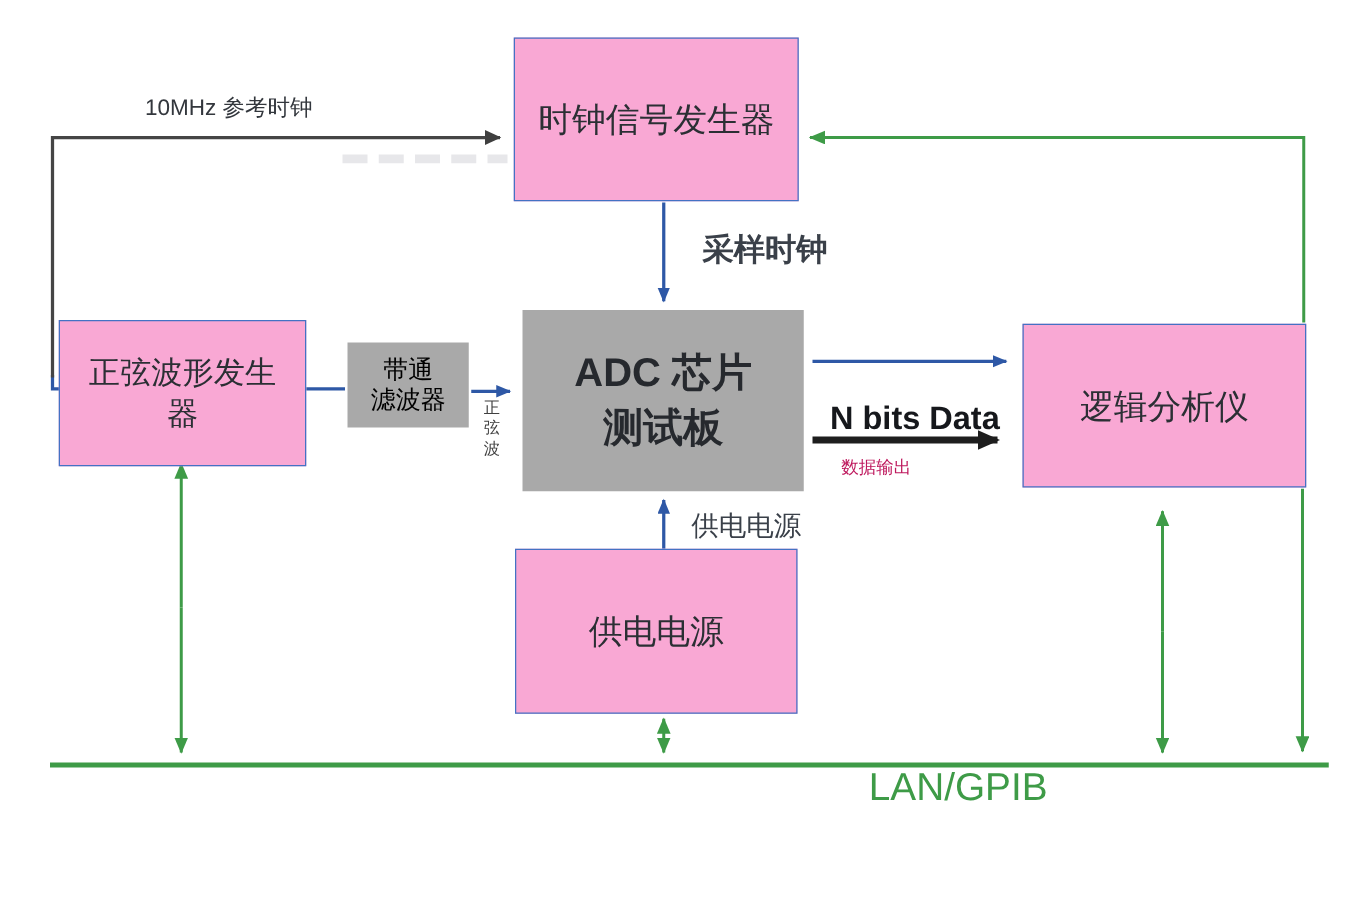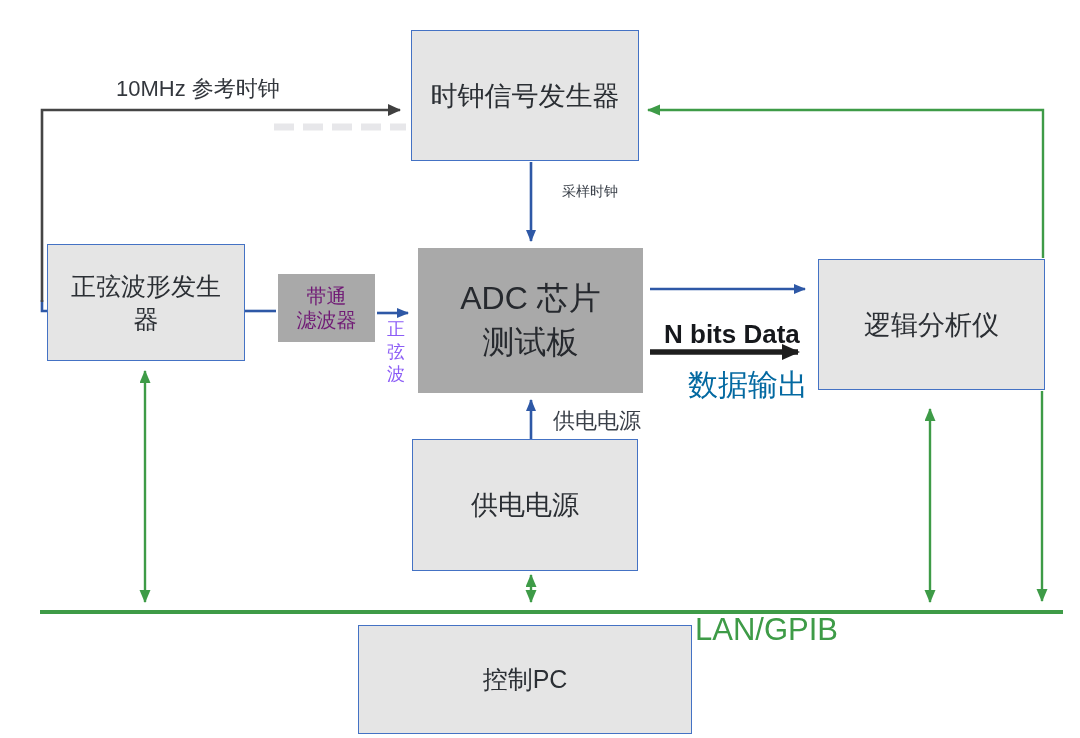--- a/index.html
+++ b/index.html
@@ -6,40 +6,40 @@
   .canvas{
     position:relative;width:1080px;height:738px;background:#ffffff;overflow:hidden;
     font-family:"Liberation Sans","DejaVu Sans",sans-serif;
   }
   .layer{position:absolute;left:0;top:0;width:1080px;height:738px;}
   svg.layer{z-index:1;}
   .node{
     position:absolute;display:flex;align-items:center;justify-content:center;
     text-align:center;box-sizing:border-box;z-index:2;
   }
-  .node.outlined{background:#e5e5e5;border:1.7px solid var(--accent-blue-border,#4472C4);}
+  .node.outlined{background:#f9a8d4;border:1.7px solid var(--accent-blue-border,#4472C4);}
   .node.gray{background:var(--box-gray-fill,#A9A9A9);border:none;}
   .node .lbl{color:#2b2f34;}
   .edge-label{position:absolute;z-index:3;white-space:nowrap;color:var(--label-dark,#3A4049);}
   .n-clock{left:411px;top:30px;width:228px;height:131px;font-size:27px;}
-  .n-sine{left:47px;top:244px;width:198px;height:117px;font-size:25px;}
+  .n-sine{left:47px;top:256px;width:198px;height:117px;font-size:25px;}
   .n-sine .lbl{width:168px;line-height:1.3;}
   .n-filter{left:278px;top:274px;width:97px;height:68px;font-size:20px;}
-  .n-filter .lbl{line-height:1.2;color:#701a75;}
+  .n-filter .lbl{line-height:1.2;color:#000000;}
   .n-adc{left:418px;top:248px;width:225px;height:145px;font-size:32px;}
-  .n-adc .lbl{line-height:1.35;color:#26292e;font-weight:400;}
+  .n-adc .lbl{line-height:1.35;color:#26292e;font-weight:700;}
   .n-logic{left:818px;top:259px;width:227px;height:131px;font-size:27px;font-family:Liberation Serif, serif;}
   .n-power{left:412px;top:439px;width:226px;height:132px;font-size:27px;}
   .n-pc{left:358px;top:625px;width:334px;height:109px;font-size:25px;}
-  .l-refclock{left:116px;top:74px;font-size:22px;font-weight:500;color:#33373d;}
-  .l-sampleclock{left:562px;top:183px;font-size:14px;}
-  .l-sinewave{left:387px;top:318px;font-size:18px;width:19px;white-space:normal;line-height:1.25;color:#8b5cf6;}
+  .l-refclock{left:116px;top:74px;font-size:18px;font-weight:500;color:#33373d;}
+  .l-sampleclock{left:562px;top:183px;font-size:25px;font-weight:bold;}
+  .l-sinewave{left:387px;top:318px;font-size:13px;width:19px;white-space:normal;line-height:1.25;color:#404040;}
   .l-datalatch{left:648px;top:260px;font-size:22px;color:#23262b;}
   .l-nbits{left:664px;top:319px;font-size:26px;font-weight:bold;color:#16181c;}
-  .l-dataout{left:673px;top:365px;font-size:30px;color:#0369a1;margin-left:15px;}
+  .l-dataout{left:673px;top:365px;font-size:14px;color:#be185d;}
   .l-power{left:553px;top:406px;font-size:22px;}
   .l-lan{left:695px;top:612px;font-size:31px;font-weight:500;color:var(--arrow-green,#3E9B47);}
   .st-blue{stroke:var(--arrow-blue,#2E58A6);stroke-width:2.6;fill:none;}
   .st-black{stroke:var(--arrow-black,#454545);stroke-width:2.6;fill:none;}
   .st-black-thick{stroke:#1e1e1e;stroke-width:5.5;fill:none;}
   .st-green{stroke:var(--arrow-green,#3E9B47);stroke-width:2.4;fill:none;}
   .st-bus{stroke:var(--arrow-green,#3E9B47);stroke-width:4;fill:none;}
   .st-ghost{stroke:#e7e7ea;stroke-width:7;fill:none;}
 </style>
 </head>
@@ -125,23 +125,20 @@
   </div>
 
   <div class="node outlined n-logic">
     <span class="lbl">逻辑分析仪</span>
   </div>
 
   <div class="node outlined n-power">
     <span class="lbl">供电电源</span>
   </div>
 
-  <div class="node outlined n-pc">
-    <span class="lbl">控制PC</span>
-  </div>
 
   <div class="edge-label l-refclock">10MHz 参考时钟</div>
   <div class="edge-label l-sampleclock">采样时钟</div>
   <div class="edge-label l-sinewave">正弦波</div>
   <div class="edge-label l-nbits">N bits Data</div>
   <div class="edge-label l-dataout">数据输出</div>
   <div class="edge-label l-power">供电电源</div>
   <div class="edge-label l-lan">LAN/GPIB</div>
 
 </div>

